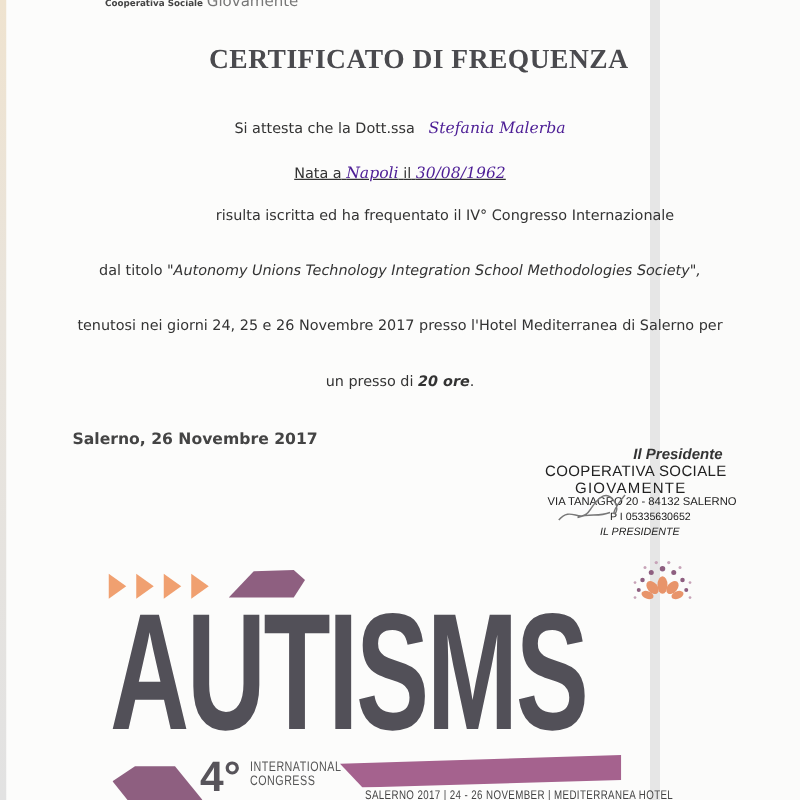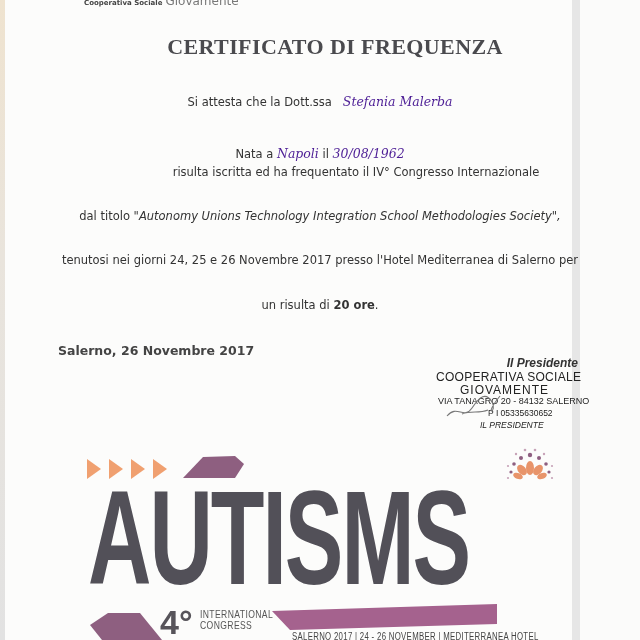--- a/index.html
+++ b/index.html
@@ -2,37 +2,37 @@
 <html><head>
 <meta charset="utf-8">
 <style>
   html, body { margin: 0; padding: 0; }
   body {
     width: 640px; height: 640px; overflow: hidden; position: relative;
     background: #fbfbfa;
     font-family: "DejaVu Sans", sans-serif;
     color: #3a3a3e;
   }
-  .page { position: absolute; left: 0; top: 0; width: 580px; height: 640px; background: #fcfcfb; }
+  .page { position: absolute; left: 0; top: 0; width: 528px; height: 640px; background: #fcfcfb; }
   .left-edge { position: absolute; left: 0; top: 0; width: 5px; height: 640px;
     background: linear-gradient(to bottom, #efe3cf 0%, #e9e4dc 40%, #e2e2e2 100%); }
   .right-edge { position: absolute; right: 0; top: 0; width: 8px; height: 640px; background: #e6e6e6; }
 
   .top-logo { position: absolute; left: 84px; top: -6px; font-size: 11px; color: #666; white-space: nowrap; }
   .top-logo .small { font-size: 7px; font-weight: bold; color: #444; margin-right: 3px; }
   .top-logo .big { font-size: 12px; color: #777; }
 
   .title { position: absolute; left: 0; width: 640px; top: 34px; text-align: center;
     font-family: "Liberation Serif", "DejaVu Serif", serif; font-weight: bold; font-size: 22px;
     letter-spacing: 0.4px; color: #4a4a4e; padding-left: 15px; }
 
   .line { position: absolute; left: 0; width: 640px; text-align: center; font-size: 11.5px; color: #333; white-space: nowrap; }
   .hand { font-family: "DejaVu Serif", serif; font-style: italic; font-size: 12.5px; color: #4c1d95; }
   .ital { font-style: italic; }
-  .bold { font-weight: bold; }
+  .bold { font-weight: bold; font-style: italic; }
 
   .date-line { position: absolute; left: 58px; top: 343px; font-size: 12.5px; font-weight: bold; color: #444; }
 
   .sig { position: absolute; left: 432px; top: 356px; width: 170px; font-family: "Liberation Sans", sans-serif; color: #222; }
   .sig .pres { text-align: right; padding-right: 24px; font-style: italic; font-weight: bold; font-size: 12px; color: #333; }
   .sig .coop { position: absolute; top: 14px; left: 4px; font-size: 12px; letter-spacing: 0.3px; }
   .sig .coop2 { position: absolute; top: 27px; left: 28px; font-size: 12px; letter-spacing: 1px; }
   .sig .addr { position: absolute; top: 40px; left: 6px; font-size: 9px; white-space: nowrap; }
   .sig .piva { position: absolute; top: 52px; left: 56px; font-size: 8.5px; }
   .sig .ilp { position: absolute; top: 64px; left: 48px; font-size: 8.5px; font-style: italic; }
@@ -64,38 +64,38 @@
     <span class="small">Cooperativa Sociale</span><span class="big">Giovamente</span>
   </div>
 
   <div class="title">CERTIFICATO DI FREQUENZA</div>
 
   <div class="line" style="top:94px;">
     <span>Si attesta che la Dott.ssa</span>&nbsp;&nbsp;
     <span class="hand">Stefania Malerba</span>
   </div>
 
-  <div class="line" style="top:146px;">
+  <div class="line" style="top:130px;text-decoration:underline;">
     <span>Nata  a</span>
     <span class="hand">Napoli</span>
     <span>il</span>
     <span class="hand">30/08/1962</span>
   </div>
 
   <div class="line" style="top:165px;padding-left:36px;">risulta iscritta ed ha frequentato il IV° Congresso Internazionale</div>
 
   <div class="line" style="top:209px;">
     <span>dal titolo</span>
     <span class="ital">"Autonomy Unions Technology Integration School Methodologies Society",</span>
   </div>
 
   <div class="line" style="top:253px;">tenutosi nei giorni 24, 25 e 26 Novembre 2017 presso l'Hotel Mediterranea di Salerno per</div>
 
   <div class="line" style="top:298px;">
-    <span>un risulta di</span>
+    <span>un presso di</span>
     <span class="bold">20 ore</span><span>.</span>
   </div>
 
   <div class="date-line">Salerno, 26 Novembre 2017</div>
 
   <div class="sig">
     <div class="pres">Il Presidente</div>
     <div class="coop">COOPERATIVA SOCIALE</div>
     <div class="coop2">GIOVAMENTE</div>
     <div class="addr">VIA TANAGRO 20 - 84132 SALERNO</div>

